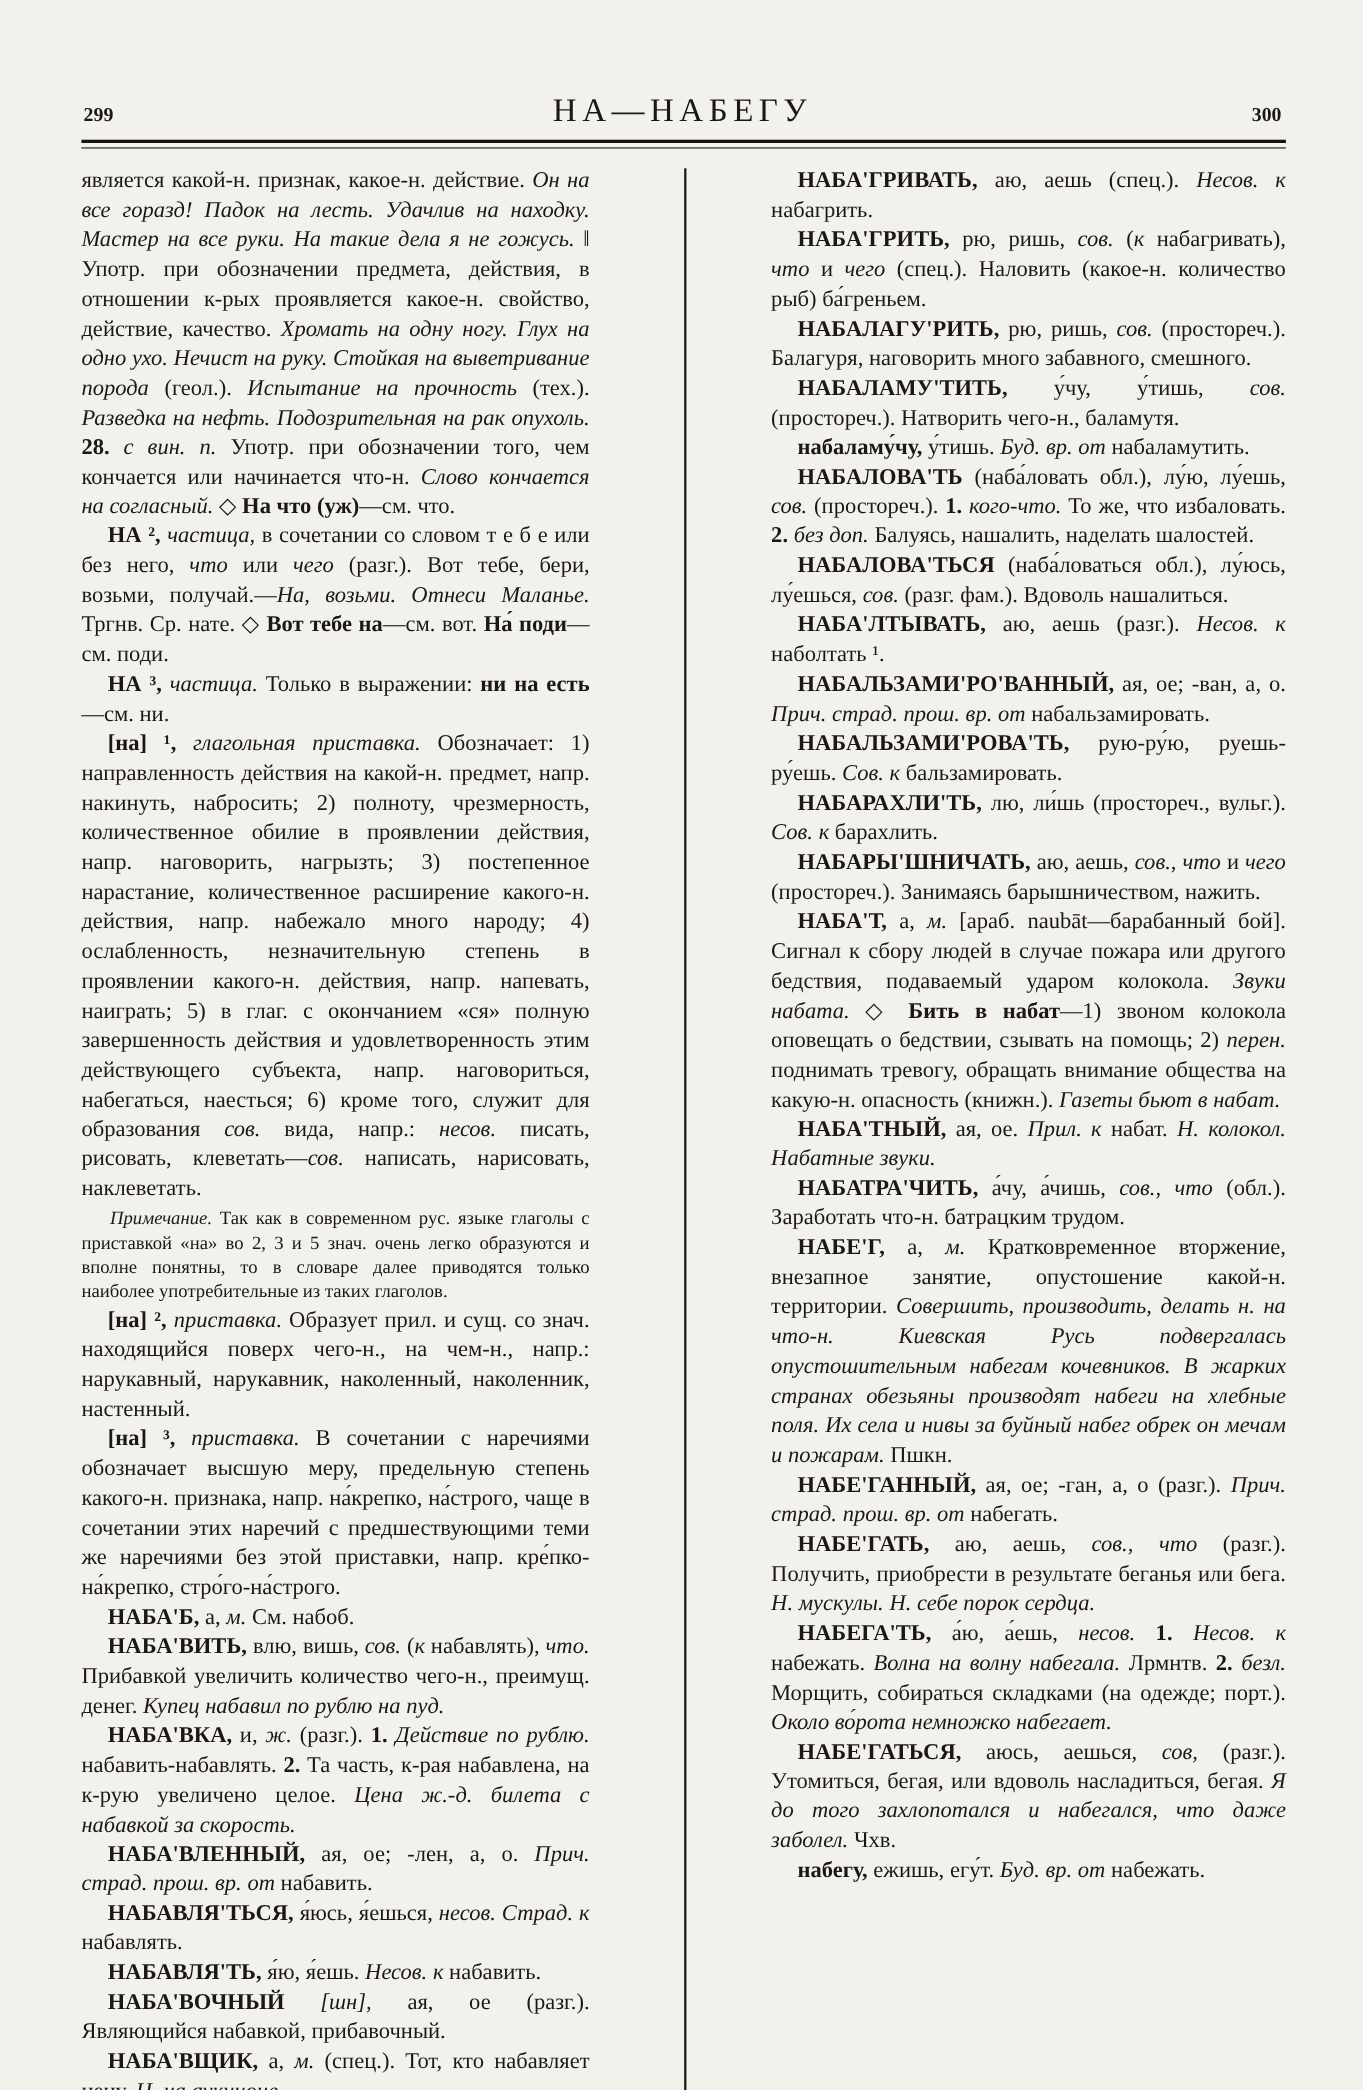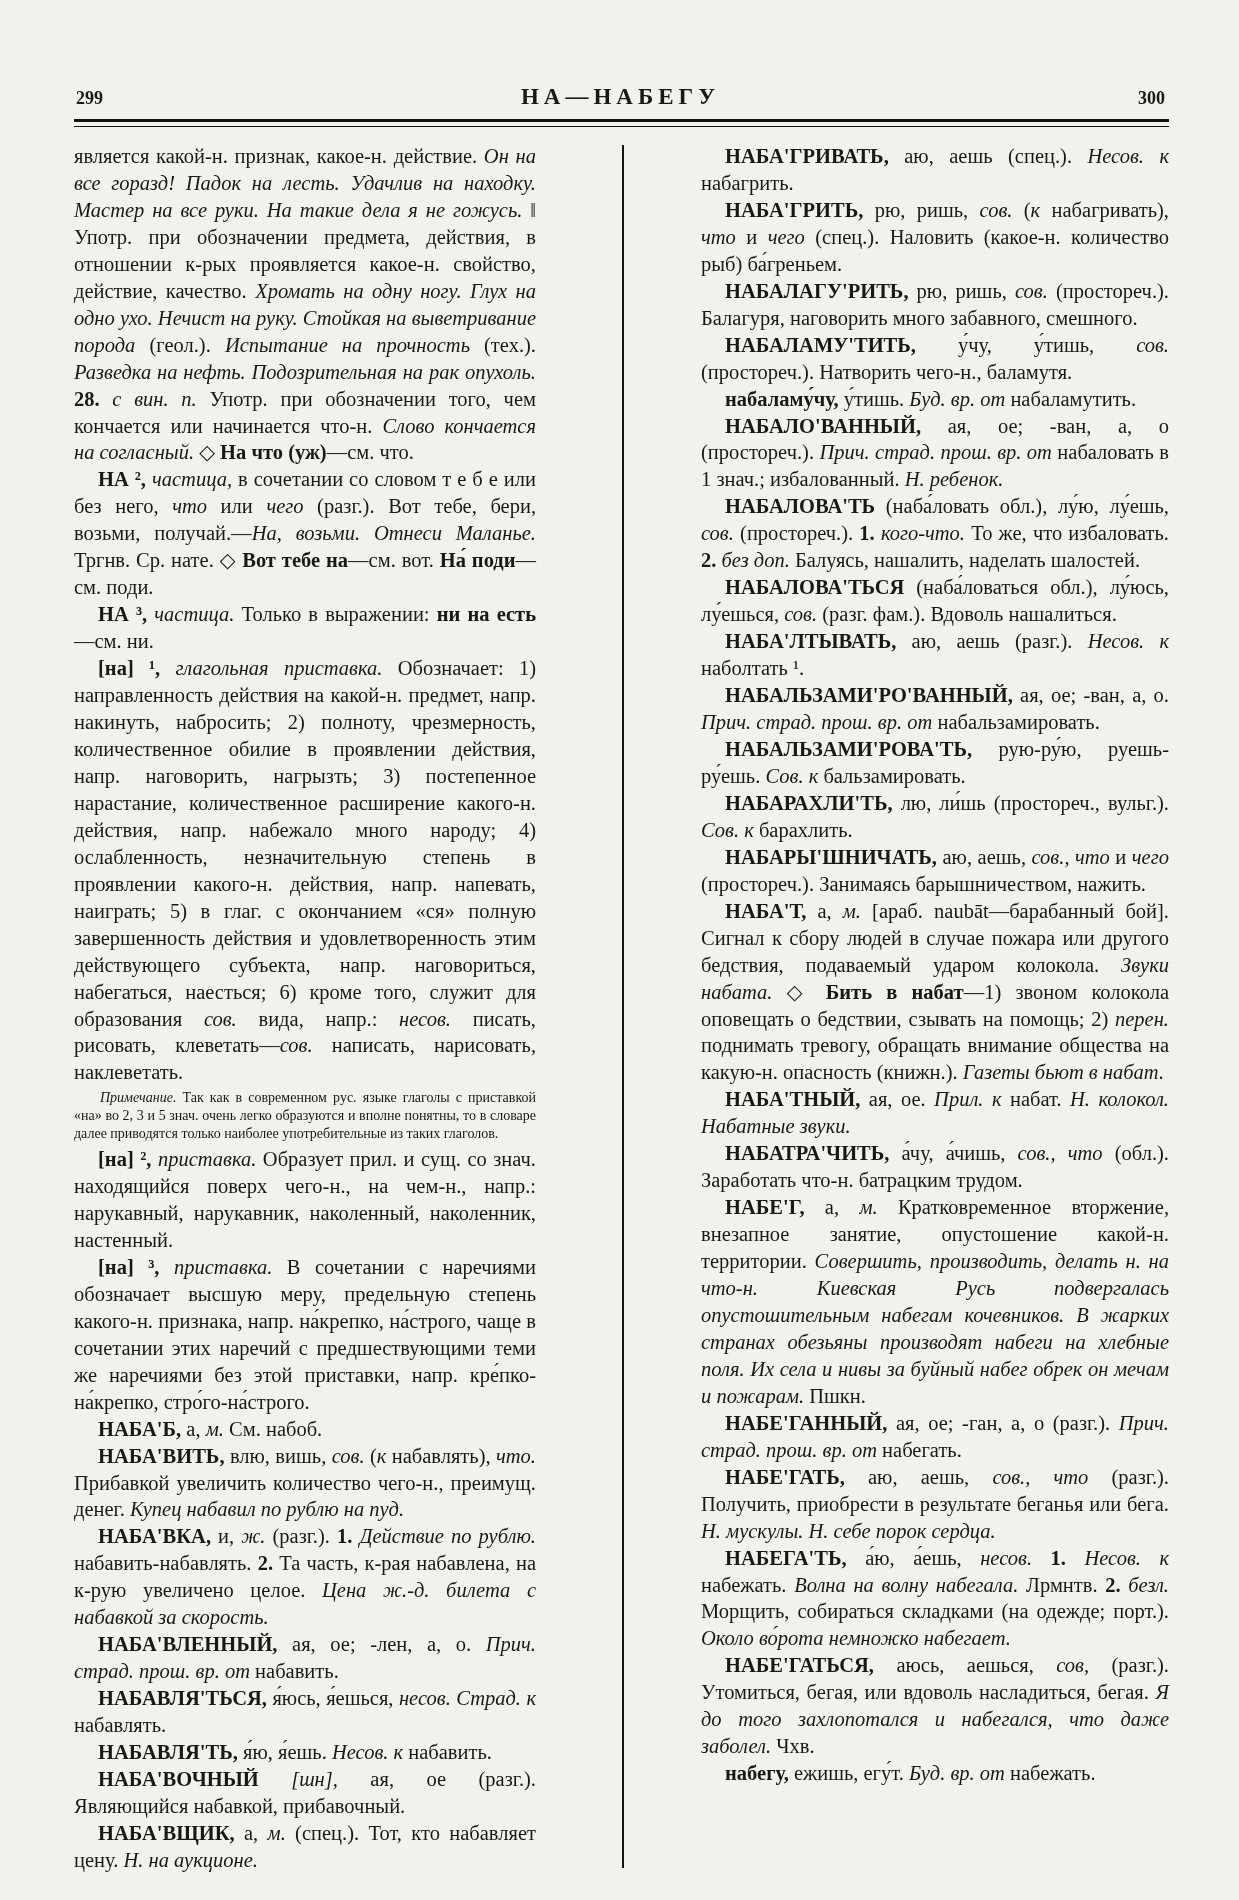--- a/index.html
+++ b/index.html
@@ -10,21 +10,21 @@
     font-family:"Liberation Serif", serif;
     overflow:hidden;
   }
   .page { padding:84px 70px 0 74px; }
   .header-row {
     display:flex; align-items:baseline; justify-content:space-between;
     padding:0 4px 0 2px;
   }
   .page-num { font-size:18px; font-weight:700; }
   .running-head {
-    font-size:23px; font-weight:700; letter-spacing:5px;
+    font-size:30px; font-weight:400; letter-spacing:5px;
   }
   .rule-double {
     margin-top:9px; height:4px;
     border-top:3px solid #17140e;
     border-bottom:1.5px solid #17140e;
   }
   .content { display:flex; margin-top:16px; }
   .col {
     width:462px;
     text-align:justify;
@@ -34,21 +34,21 @@
   }
   .col-right { width:468px; }
   .spacer { flex:1; position:relative; }
   .spacer::after {
     content:""; position:absolute; left:52%; top:2px; bottom:6px; width:2px;
     background:#17140e;
   }
   .col p { margin:0; text-indent:24px;font-family:Liberation Serif, serif; }
   .col p.noindent { text-indent:0; }
   .col p.small {
-    font-size:14px; line-height:1.28; text-indent:26px;
+    font-size:17px; line-height:1.28; text-indent:26px;
     padding:3px 0 3px 0;
   }
   .b { font-weight:700; }
   .i { font-style:italic; }
 </style>
 </head>
 <body>
 
 <div class="page">
   <div class="header-row">
@@ -75,21 +75,20 @@
         <p><span class="b">НАБА'ВОЧНЫЙ </span><span class="i">[шн], </span><span>ая, ое (разг.). Являющийся набавкой, прибавочный.</span></p>
         <p><span class="b">НАБА'ВЩИК, </span><span>а, </span><span class="i">м. </span><span>(спец.). Тот, кто набавляет цену. </span><span class="i">Н. на аукционе.</span></p>
       </div>
     <div class="spacer"></div>
     <div class="col col-right" id="col-right">
         <p><span class="b">НАБА'ГРИВАТЬ, </span><span>аю, аешь (спец.). </span><span class="i">Несов. к </span><span>набагрить.</span></p>
         <p><span class="b">НАБА'ГРИТЬ, </span><span>рю, ришь, </span><span class="i">сов. </span><span>(</span><span class="i">к </span><span>набагривать), </span><span class="i">что </span><span>и </span><span class="i">чего </span><span>(спец.). Наловить (какое-н. количество рыб) ба́греньем.</span></p>
         <p><span class="b">НАБАЛАГУ'РИТЬ, </span><span>рю, ришь, </span><span class="i">сов. </span><span>(простореч.). Балагуря, наговорить много забавного, смешного.</span></p>
         <p><span class="b">НАБАЛАМУ'ТИТЬ, </span><span>у́чу, у́тишь, </span><span class="i">сов. </span><span>(простореч.). Натворить чего-н., баламутя.</span></p>
         <p><span class="b">набаламу́чу, </span><span>у́тишь. </span><span class="i">Буд. вр. от </span><span>набаламутить.</span></p>
-        <p><span class="b">НАБАЛО'ВАННЫЙ, </span><span>ая, ое; -ван, а, о (простореч.). </span><span class="i">Прич. страд. прош. вр. от </span><span>набаловать в 1 знач.; избалованный. </span><span class="i">Н. ребенок.</span></p>
         <p><span class="b">НАБАЛОВА'ТЬ </span><span>(наба́ловать обл.), лу́ю, лу́ешь, </span><span class="i">сов. </span><span>(простореч.). </span><span class="b">1. </span><span class="i">кого-что. </span><span>То же, что избаловать. </span><span class="b">2. </span><span class="i">без доп. </span><span>Балуясь, нашалить, наделать шалостей.</span></p>
         <p><span class="b">НАБАЛОВА'ТЬСЯ </span><span>(наба́ловаться обл.), лу́юсь, лу́ешься, </span><span class="i">сов. </span><span>(разг. фам.). Вдоволь нашалиться.</span></p>
         <p><span class="b">НАБА'ЛТЫВАТЬ, </span><span>аю, аешь (разг.). </span><span class="i">Несов. к </span><span>наболтать ¹.</span></p>
         <p><span class="b">НАБАЛЬЗАМИ'РО'ВАННЫЙ, </span><span>ая, ое; -ван, а, о. </span><span class="i">Прич. страд. прош. вр. от </span><span>набальзамировать.</span></p>
         <p><span class="b">НАБАЛЬЗАМИ'РОВА'ТЬ, </span><span>рую-ру́ю, руешь-ру́ешь. </span><span class="i">Сов. к </span><span>бальзамировать.</span></p>
         <p><span class="b">НАБАРАХЛИ'ТЬ, </span><span>лю, ли́шь (простореч., вульг.). </span><span class="i">Сов. к </span><span>барахлить.</span></p>
         <p><span class="b">НАБАРЫ'ШНИЧАТЬ, </span><span>аю, аешь, </span><span class="i">сов., что </span><span>и </span><span class="i">чего </span><span>(простореч.). Занимаясь барышничеством, нажить.</span></p>
         <p><span class="b">НАБА'Т, </span><span>а, </span><span class="i">м. </span><span>[араб. naubāt—барабанный бой]. Сигнал к сбору людей в случае пожара или другого бедствия, подаваемый ударом колокола. </span><span class="i">Звуки набата. </span><span>◇ </span><span class="b">Бить в набат</span><span>—1) звоном колокола оповещать о бедствии, сзывать на помощь; 2) </span><span class="i">перен. </span><span>поднимать тревогу, обращать внимание общества на какую-н. опасность (книжн.). </span><span class="i">Газеты бьют в набат.</span></p>
         <p><span class="b">НАБА'ТНЫЙ, </span><span>ая, ое. </span><span class="i">Прил. к </span><span>набат. </span><span class="i">Н. колокол. Набатные звуки.</span></p>
         <p><span class="b">НАБАТРА'ЧИТЬ, </span><span>а́чу, а́чишь, </span><span class="i">сов., что </span><span>(обл.). Заработать что-н. батрацким трудом.</span></p>

